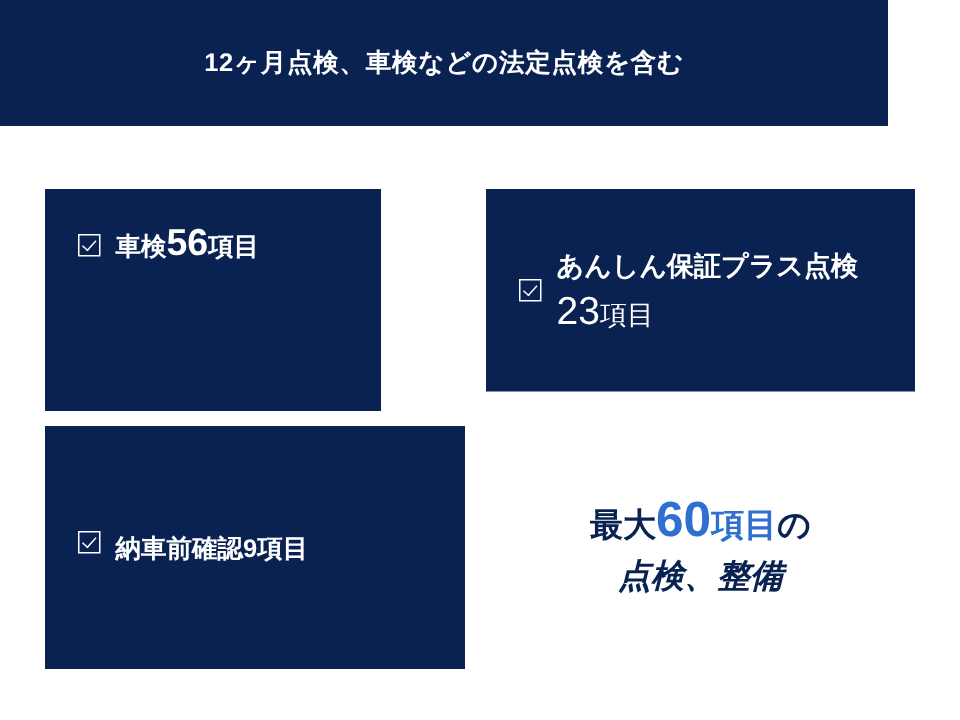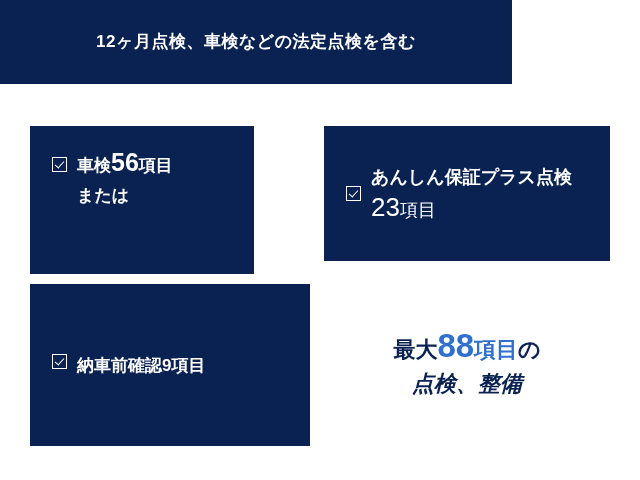--- a/index.html
+++ b/index.html
@@ -17,21 +17,21 @@
     position: relative;
     width: 640px;
     height: 480px;
     background: #ffffff;
   }
   
   .header {
     position: absolute;
     left: 0;
     top: 0;
-    width: 512px;
+    width: 592px;
     height: 84px;
     background: #0a2252;
     color: #ffffff;
     display: flex;
     flex-direction: column;
     align-items: center;
     justify-content: center;
   }
   .header-line {
     font-size: 17px;
@@ -190,40 +190,37 @@
 
   <div class="header">
     <div class="header-line">12ヶ月点検、車検などの法定点検を含む</div>
   </div>
 
   <div class="card card-a">
     <div class="row">
       <span class="check"></span>
       <span class="txt"><span>車検</span><span class="big">56</span><span>項目</span></span>
     </div>
-    <div class="row indent">
-      <span class="txt">または</span>
-    </div>
   </div>
 
   <div class="card card-b">
     <div class="card-b-inner">
       <span class="check"></span>
       <div class="card-b-text">
         <div class="card-b-line1">あんしん保証プラス点検</div>
         <div class="card-b-line2"><span class="big">23</span><span>項目</span></div>
       </div>
     </div>
   </div>
 
   <div class="card card-c">
     <div class="card-c-inner">
       <span class="check"></span>
       <div class="card-c-text"><span>納車前確認</span><span class="big">9</span><span>項目</span></div>
     </div>
   </div>
 
   <div class="summary">
-    <div class="summary-line1"><span>最大</span><span class="num">88</span><span class="unit">項目</span><span>の</span></div>
+    <div class="summary-line1"><span>最大</span><span class="num">60</span><span class="unit">項目</span><span>の</span></div>
     <div class="summary-line2">点検、整備</div>
   </div>
 
 </div>
 
 </body></html>

